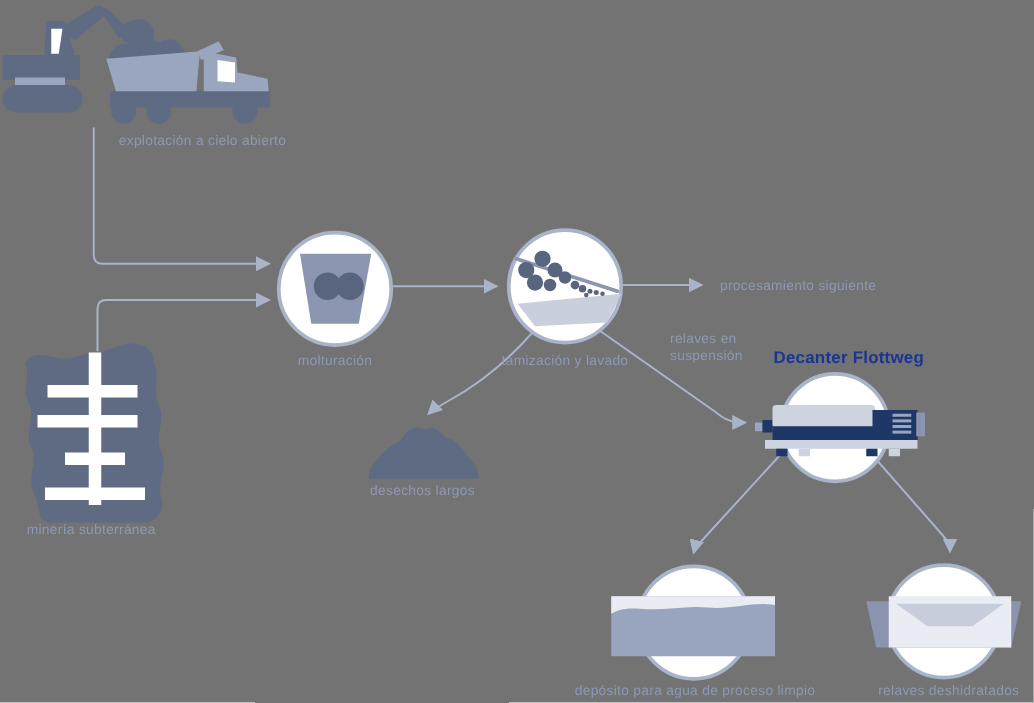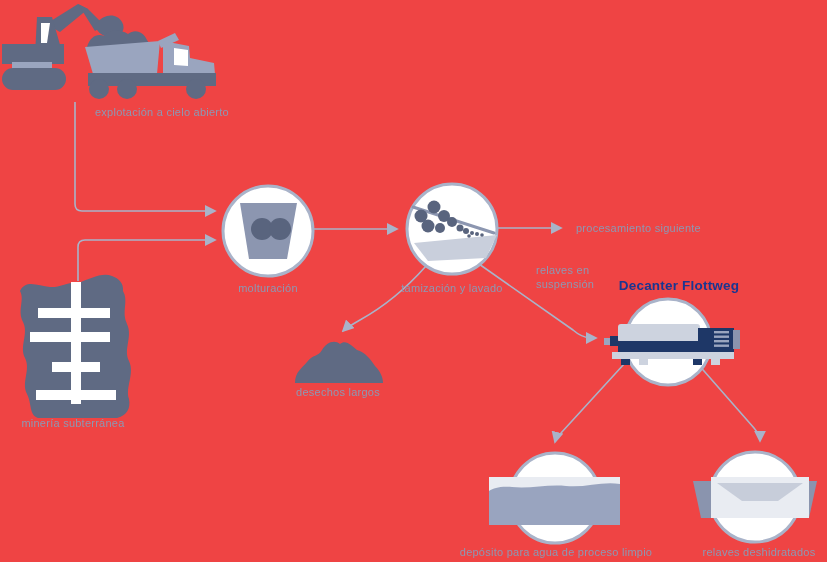--- a/index.html
+++ b/index.html
@@ -1,16 +1,16 @@
 <!DOCTYPE html>
 <html style="--line-color: #a9b3c9; --dark-slate: #5f6a83; --mid-slate: #8c96b0; --light-slate: #9aa5bf; --pale-gray: #cdd3df; --paler-gray: #e9ecf2; --tray-gray: #c9cfdc; --navy: #1e3767; --brand-navy: #1a3691; --text-color: #8d98b3; --particle-dark: #59647e; --water-blue: #99a4bf; --wing-slate: #8a94ae; --dip-gray: #c7cdda;"><head>
 <meta charset="utf-8">
 <style>
   html,body{margin:0;padding:0;background:#ffffff;}
-  .stage{position:relative;width:827px;height:562px;background:#ef4444;overflow:hidden;}
+  .stage{position:relative;width:827px;height:562px;background:#737373;overflow:hidden;}
   svg{display:block;}
   .ln{stroke:var(--line-color);stroke-width:1.6;fill:none;}
   .circ{stroke:var(--line-color);stroke-width:3;fill:#ffffff;}
   .fill-dark{fill:var(--dark-slate);}
   .fill-mid{fill:var(--mid-slate);}
   .fill-light{fill:var(--light-slate);}
   .fill-pale{fill:var(--pale-gray);}
   .fill-paler{fill:var(--paler-gray);}
   .fill-tray{fill:var(--tray-gray);}
   .fill-navy{fill:var(--navy);}

